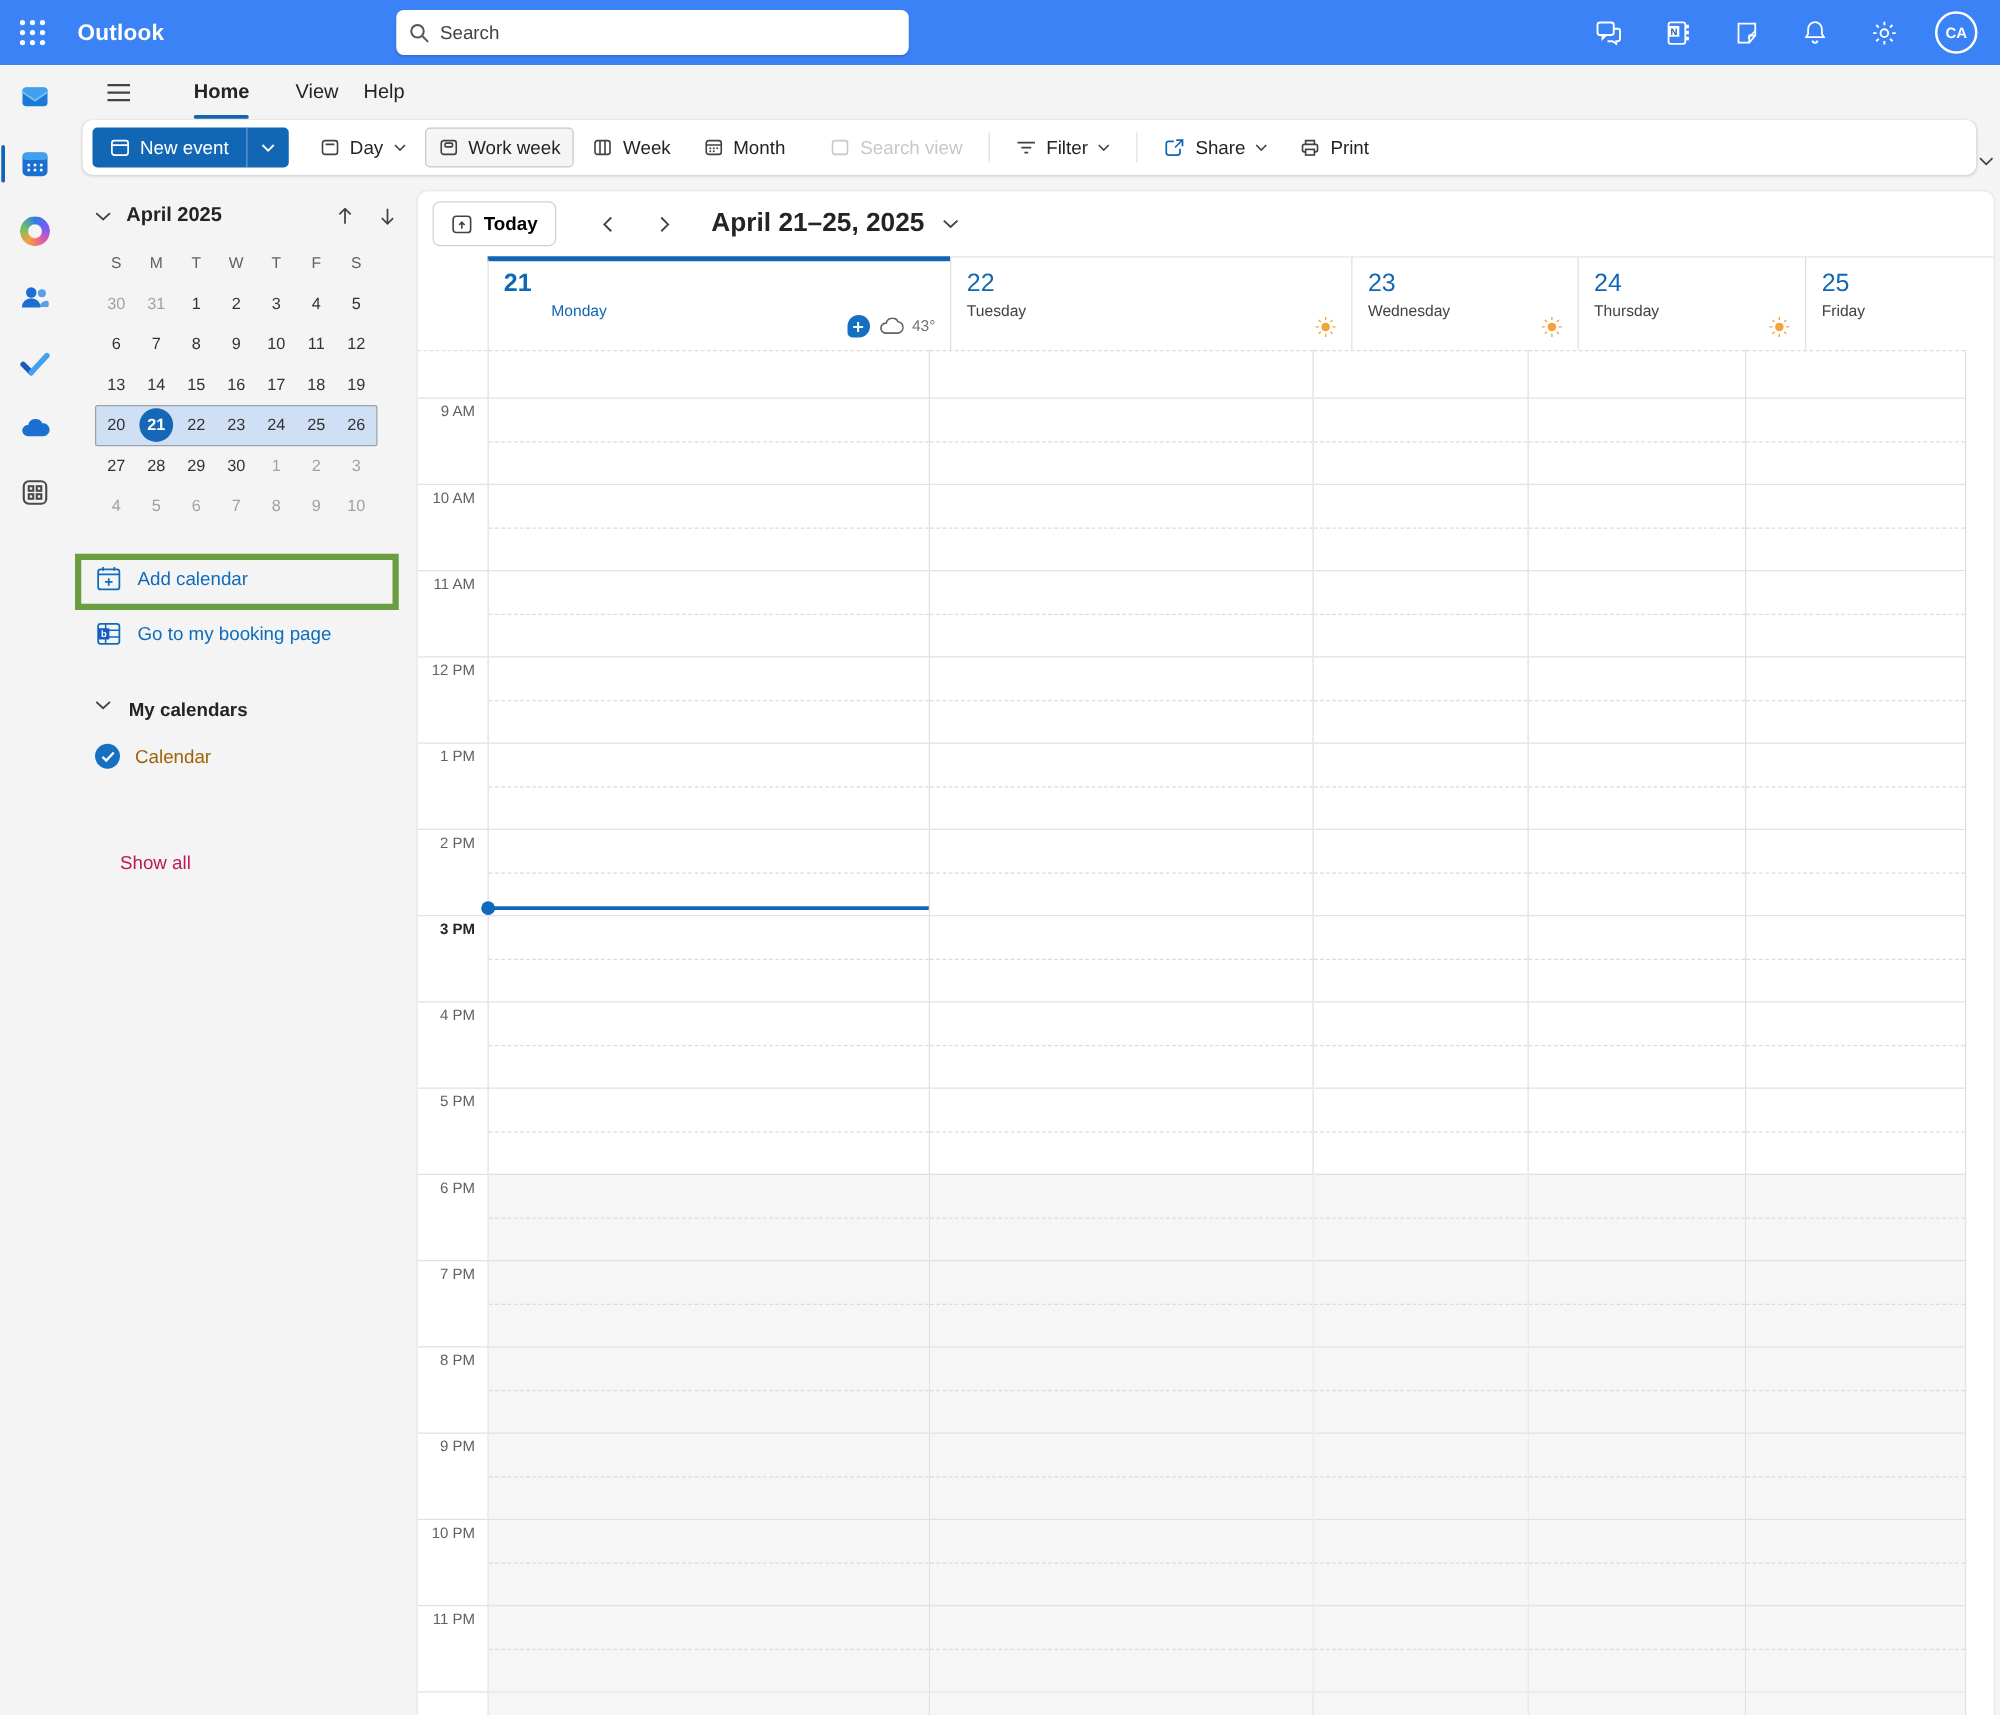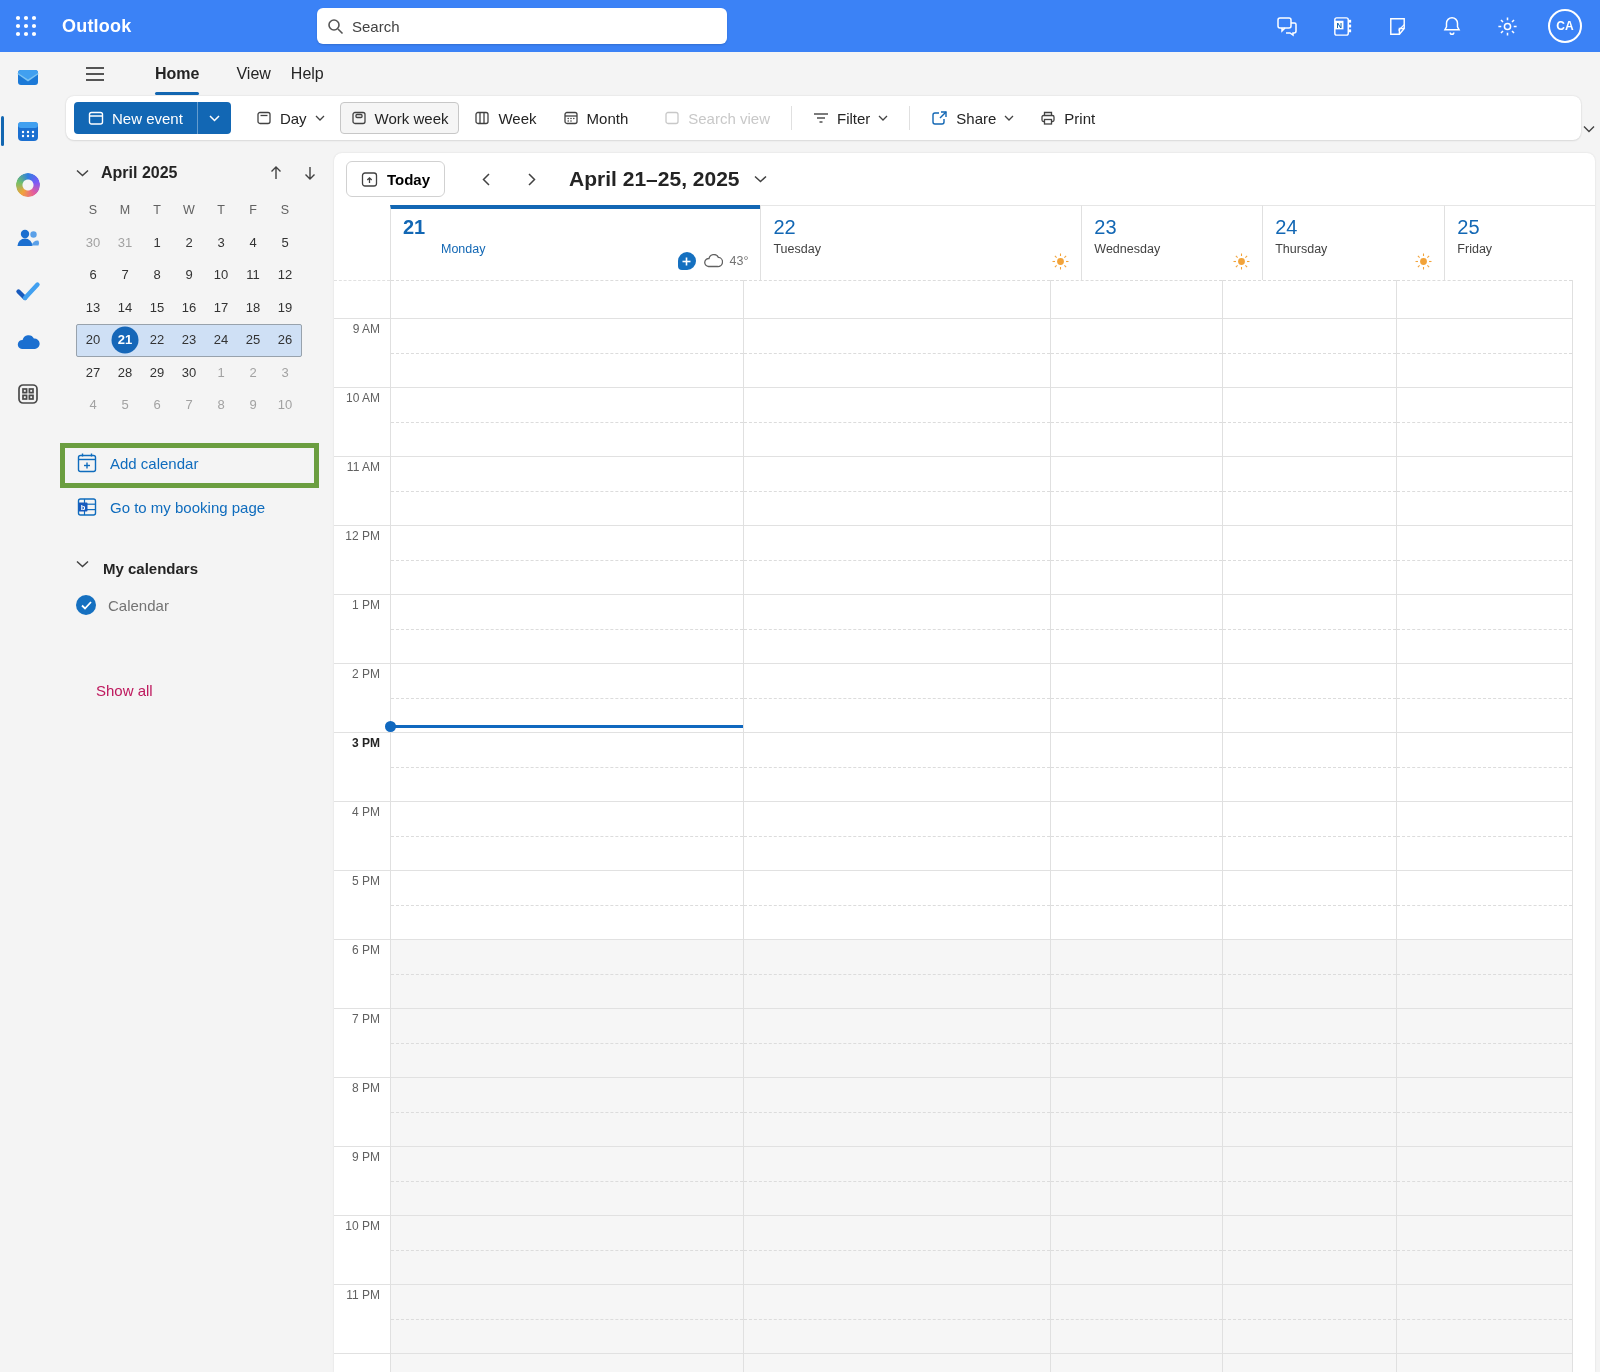--- a/index.html
+++ b/index.html
@@ -513,21 +513,21 @@
     </span>
     <span class="lbl">My calendars</span>
   </div>
 
   <div class="side-link" style="top:455px">
     <span class="check-circle">
       <svg width="11" height="9" viewBox="0 0 11 9" fill="none" stroke="#fff" stroke-width="1.8">
           <path d="M1 4.5L4 7.5 10 1"></path>
         </svg>
     </span>
-    <span class="lbl" style="color:#737373">Calendar</span>
+    <span class="lbl" style="color:#a16207">Calendar</span>
   </div>
 
   <div class="showall">Show all</div>
 </div>
 
 <div class="cal-card">
   <div class="cal-toolbar">
     <button class="today-btn">
       <span>
         <svg width="17" height="17" viewBox="0 0 17 17" fill="none" stroke="#424242" stroke-width="1.3">

